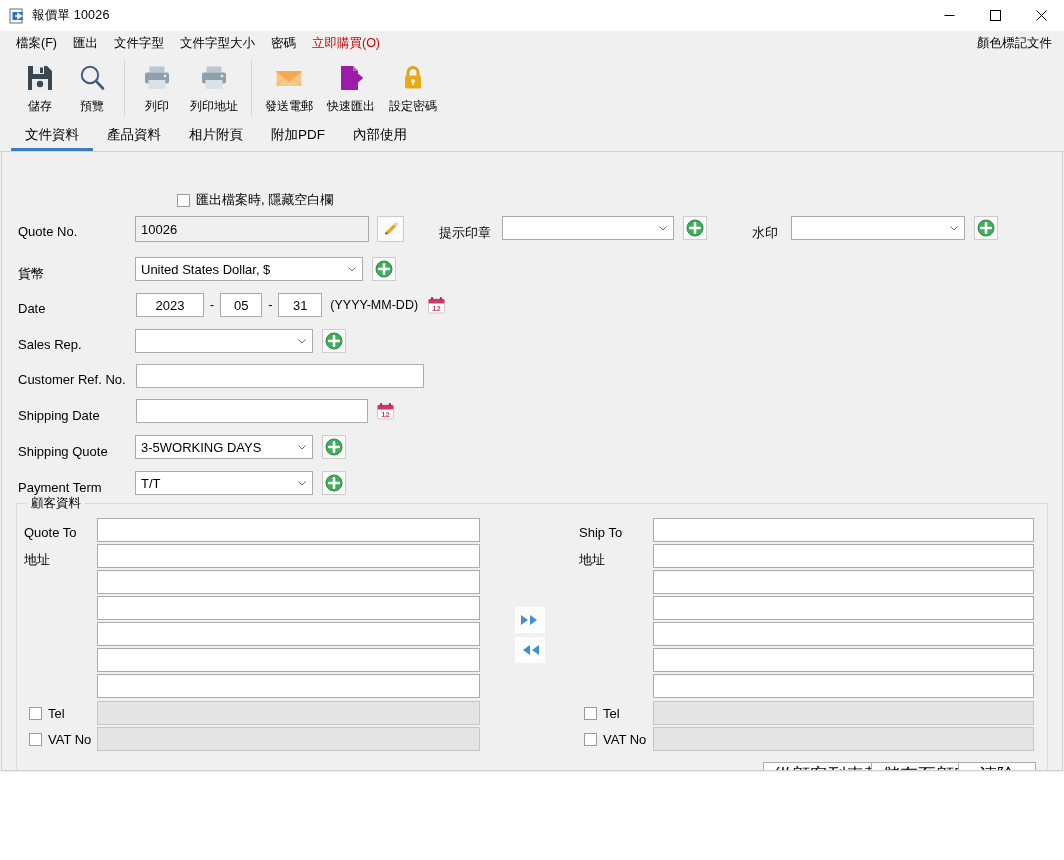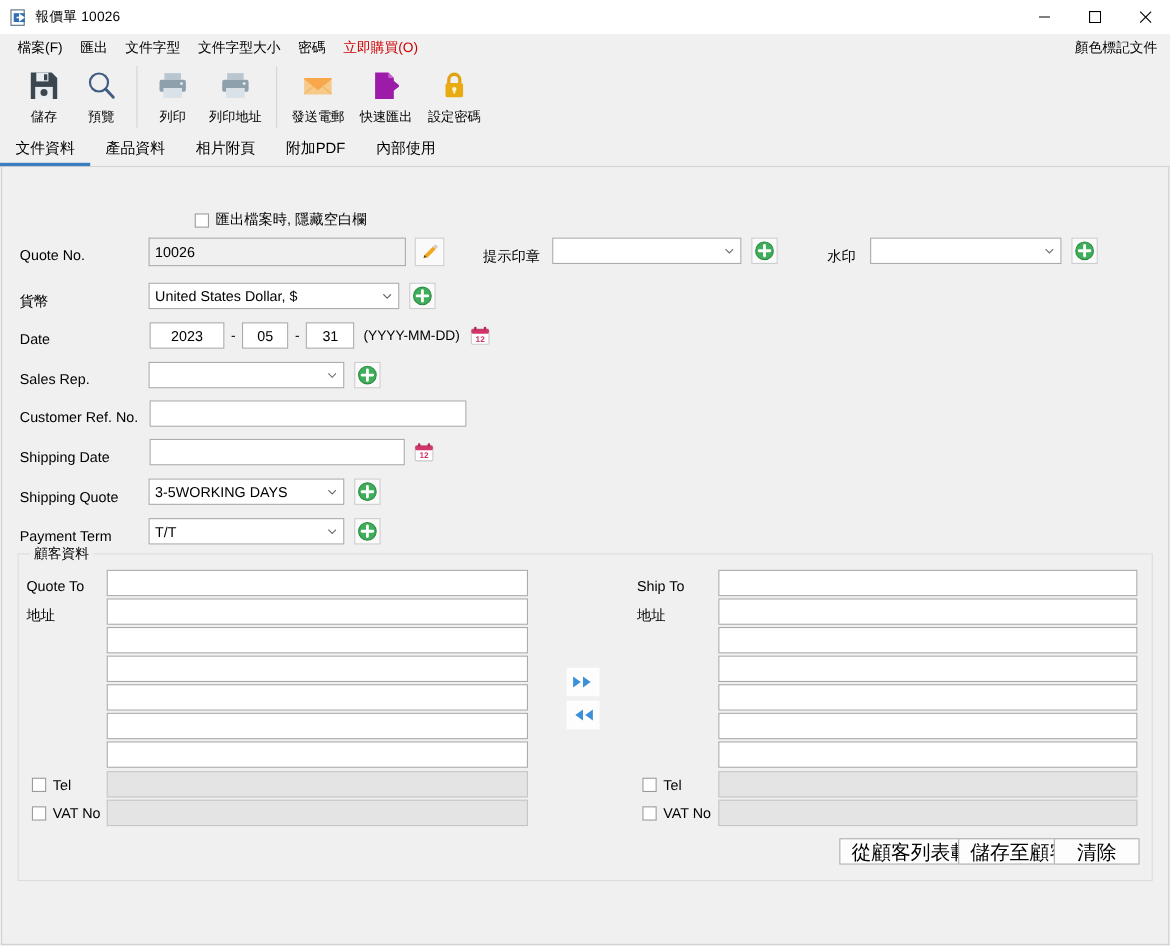--- a/index.html
+++ b/index.html
@@ -6,21 +6,21 @@
   html, body {
     margin: 0; padding: 0;
     width: 1064px; height: 860px;
     background: #ffffff;
     font-family: "Liberation Sans", "DejaVu Sans", sans-serif;
     overflow: hidden;
   }
 
   .window {
     position: relative;
-    width: 1064px; height: 860px;
+    width: 1064px; height: 772px;
     background: #f0f0f0;
     display: flex; flex-direction: column;
   }
 
   
   .titlebar {
     height: 31px;
     background: #ffffff;
     display: flex; align-items: center;
     flex: 0 0 auto;
@@ -98,21 +98,21 @@
     align-self: flex-start;
   }
 
   
   .tabbar {
     height: 30px;
     background: #f0f0f0;
     display: flex; align-items: stretch;
     flex: 0 0 auto;
     border-bottom: 1px solid #d0d0d0;
-    padding-left: 0;
+    padding-left: 11px;
   }
   .tab {
     padding: 0 14px;
     display: flex; align-items: center;
     font-size: 13.5px; color: #000;
     cursor: default;
     border-bottom: 3px solid transparent;
   }
   .tab.active { border-bottom: 3px solid #3a7ebf; color: #000; }
 

